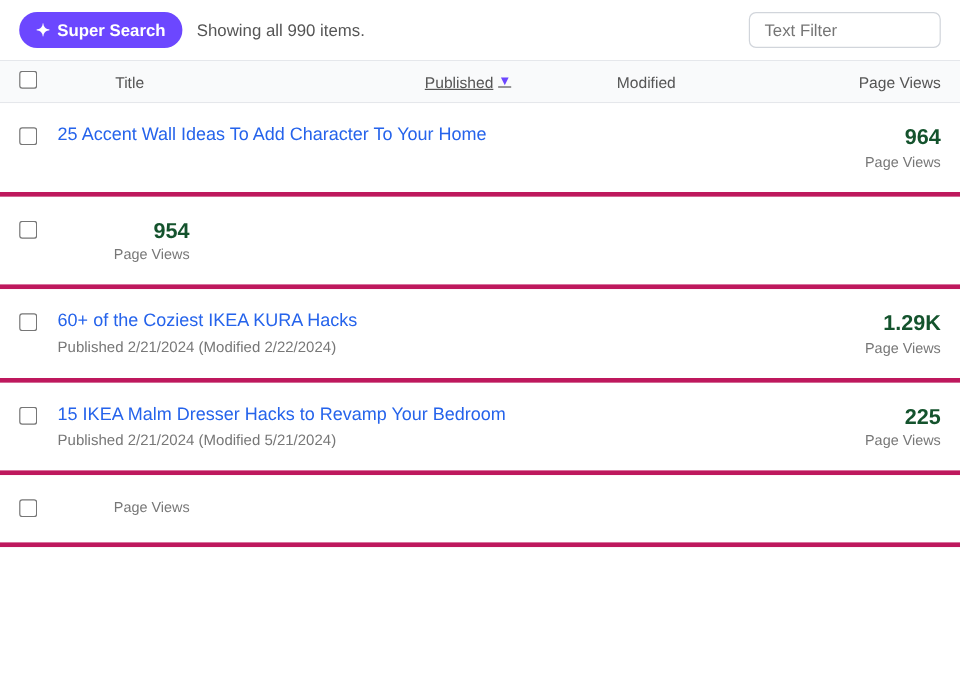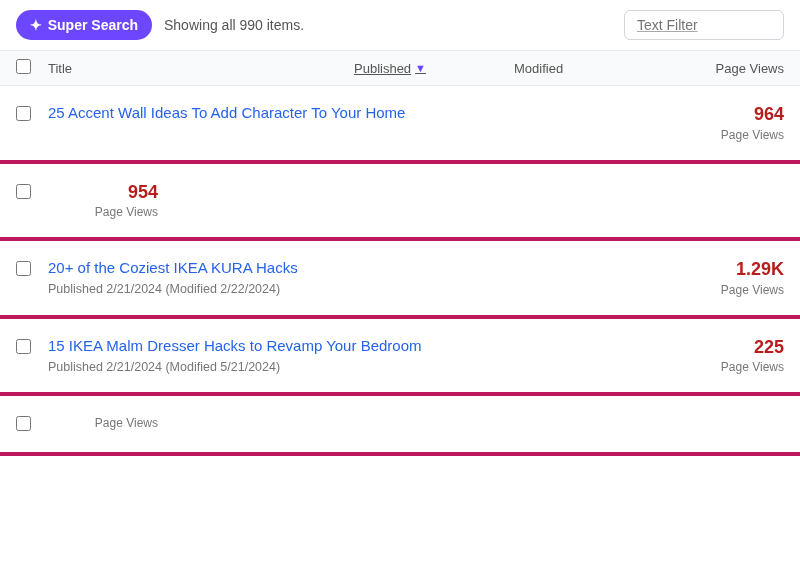--- a/index.html
+++ b/index.html
@@ -44,41 +44,41 @@
     }
 
     .text-filter-input {
       border: 1px solid #d1d5db;
       border-radius: 6px;
       padding: 6px 12px;
       font-size: 14px;
       color: #aaa;
       width: 160px;
       outline: none;
-      text-decoration: underline;
     }
 
     .table-header {
       display: flex;
       align-items: center;
       padding: 8px 16px;
       background: #f9fafb;
       border-bottom: 1px solid #e5e7eb;
       color: #555;
       font-size: 13px;
       font-weight: 500;
     }
 
     .col-check {
       width: 32px;
       flex-shrink: 0;
     }
 
     .col-title {
       flex: 1;
+      margin-left: 48px;
     }
 
     .col-published {
       width: 160px;
       flex-shrink: 0;
       display: flex;
       align-items: center;
       gap: 4px;
       text-decoration: underline;
     }
@@ -134,21 +134,21 @@
 
     .item-pageviews {
       width: 110px;
       flex-shrink: 0;
       text-align: right;
     }
 
     .pageviews-count {
       font-size: 18px;
       font-weight: 600;
-      color: #b91c1c;
+      color: #14532d;
       display: block;
       line-height: 1.2;
     }
 
     .pageviews-label {
       font-size: 12px;
       color: #777;
     }
 
     input[type="checkbox"] {
@@ -203,21 +203,21 @@
     <div class="item-pageviews">
       <span class="pageviews-count">954</span>
       <span class="pageviews-label">Page Views</span>
     </div>
   </div>
     <div class="list-item">
     <div class="item-check col-check">
       <input type="checkbox" style="">
     </div>
     <div class="item-content">
-      <a class="item-title" href="#">20+ of the Coziest IKEA KURA Hacks</a>
+      <a class="item-title" href="#">60+ of the Coziest IKEA KURA Hacks</a>
       <span class="item-meta">Published 2/21/2024 (Modified 2/22/2024)</span>
     </div>
     <div class="item-pageviews">
       <span class="pageviews-count">1.29K</span>
       <span class="pageviews-label">Page Views</span>
     </div>
   </div>
     <div class="list-item">
     <div class="item-check col-check">
       <input type="checkbox" style="">

